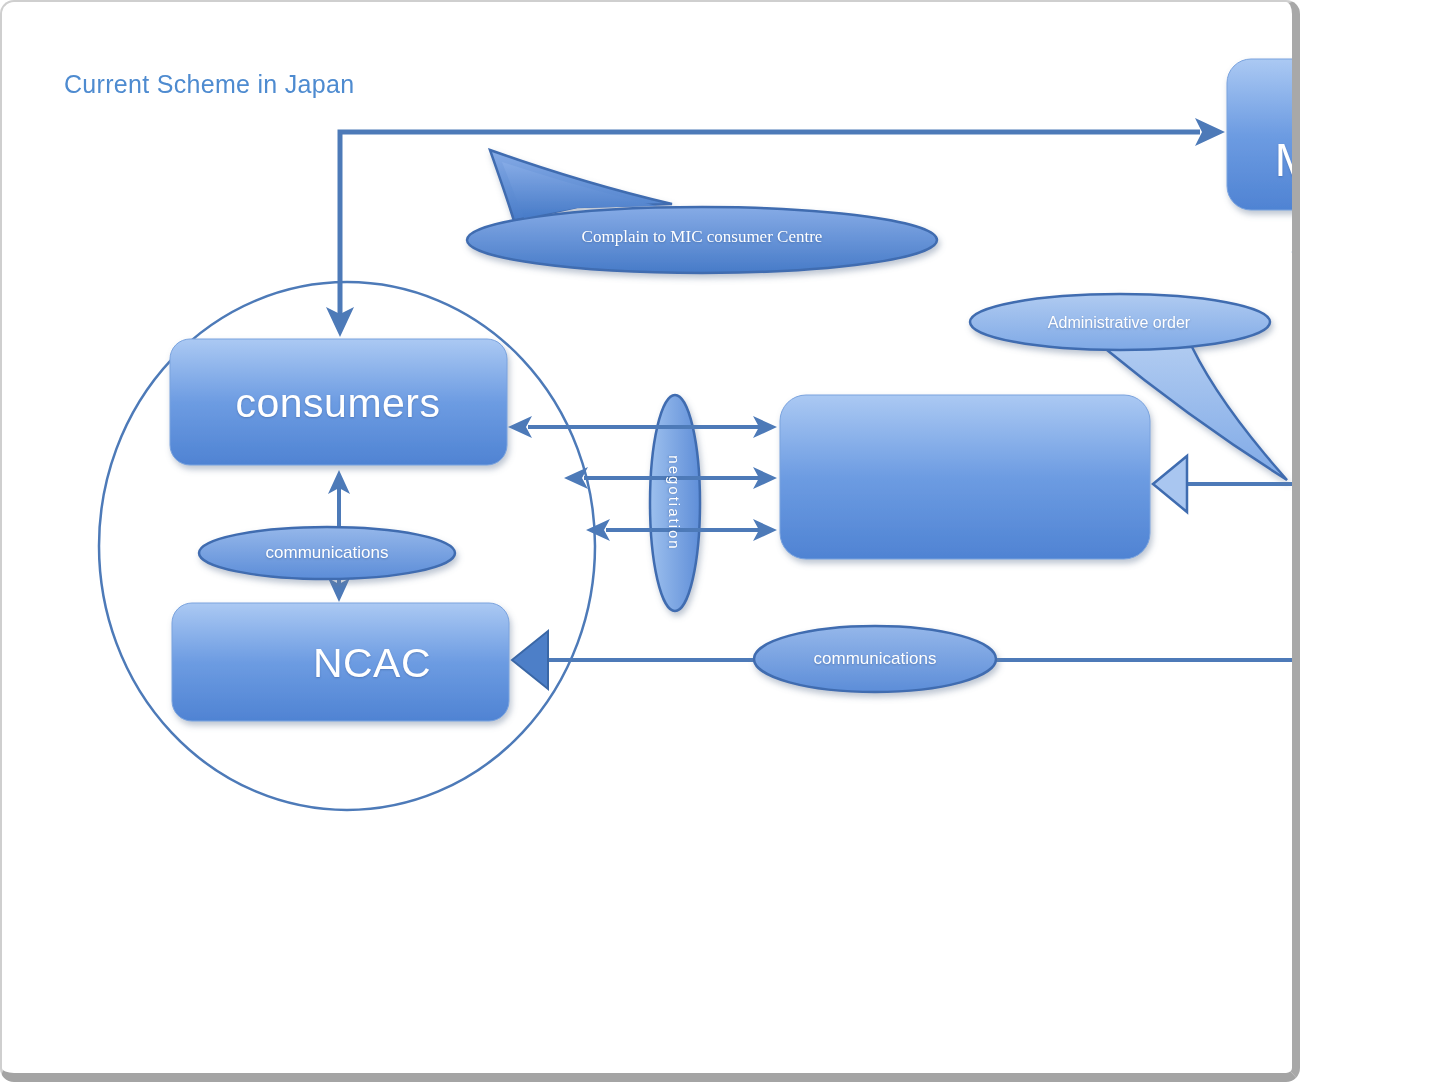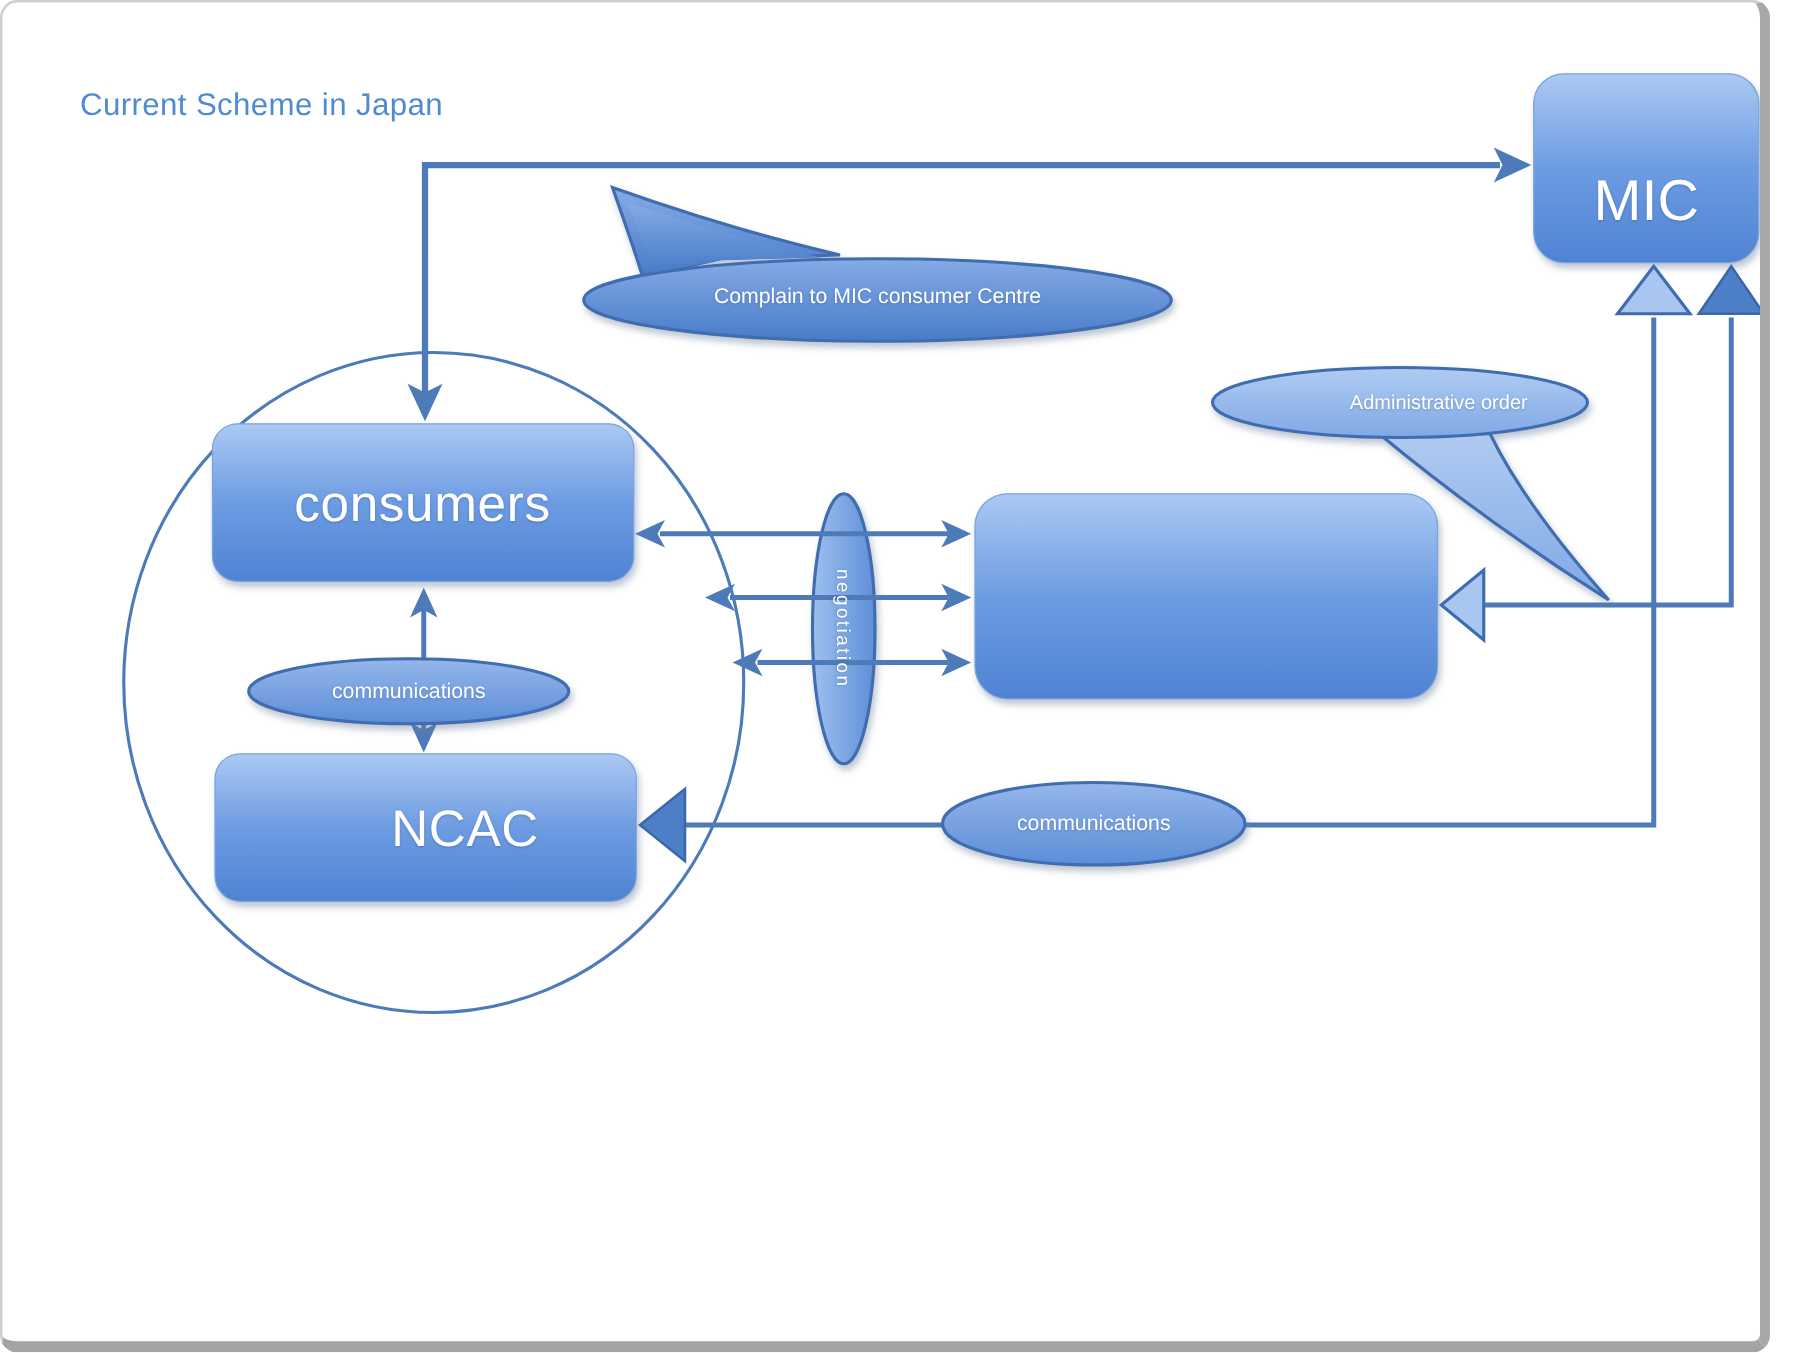--- a/index.html
+++ b/index.html
@@ -1,18 +1,18 @@
 <!DOCTYPE html>
 <html><head>
 <meta charset="utf-8">
 <style>
   html,body{margin:0;padding:0;background:#ffffff;}
   .slide{
     position:relative;
-    width:1416px;height:1082px;
+    width:1300px;height:1082px;
     box-sizing:border-box;
     background:#ffffff;
     border:2px solid #cfcfcf;
     border-right:8px solid #a8a8a8;
     border-bottom:9px solid #a4a4a4;
     border-radius:14px;
     overflow:hidden;
     font-family:"Liberation Sans", sans-serif;
   }
   .layer{position:absolute;left:0;top:0;}
@@ -20,21 +20,21 @@
     position:absolute;
     color:#ffffff;
     white-space:nowrap;
     transform:translate(-50%,-50%);
     text-shadow:0 1px 2px rgba(40,70,120,0.35);
     pointer-events:none;
   }
   .node-lbl{font-size:41px;letter-spacing:0.5px;}
   .mic-lbl{font-size:46px;margin-top:26px;}
   .small-lbl{font-size:17px;}
-  .tiny-lbl{font-size:16px;margin-left:32px;}
+  .tiny-lbl{font-size:16px;}
   .v-label{
     font-size:15px;
     letter-spacing:2px;
     transform:translate(-50%,-50%) rotate(90deg);
   }
   .title{
     position:absolute;
     left:62px;top:68px;
     font-size:25px;
     color:#4e8bd0;
@@ -133,21 +133,21 @@
       <ellipse cx="1118" cy="320" rx="150" ry="28" fill="url(#gAdmin)" stroke="#3f6cb0" stroke-width="2.5"></ellipse>
     </g>
   </svg>
 
   <div class="title">Current Scheme in Japan</div>
 
   <div class="lbl node-lbl" style="left:336px;top:401px;">consumers</div>
   <div class="lbl node-lbl" style="left:338px;top:661px;margin-left:32px;">NCAC</div>
   <div class="lbl mic-lbl" style="left:1315px;top:132px;">MIC</div>
 
-  <div class="lbl small-lbl" style="left:700px;top:235px;">Complain to MIC consumer Centre</div>
+  <div class="lbl small-lbl" style="left:700px;top:235px;font-family:Liberation Serif, serif;">Complain to MIC consumer Centre</div>
   <div class="lbl tiny-lbl" style="left:1117px;top:321px;">Administrative order</div>
 
   <div class="lbl small-lbl" style="left:325px;top:551px;">communications</div>
   <div class="lbl small-lbl" style="left:873px;top:657px;">communications</div>
 
   <div class="lbl v-label" style="left:672px;top:501px;">negotiation</div>
 
 </div>
 
 </body></html>

